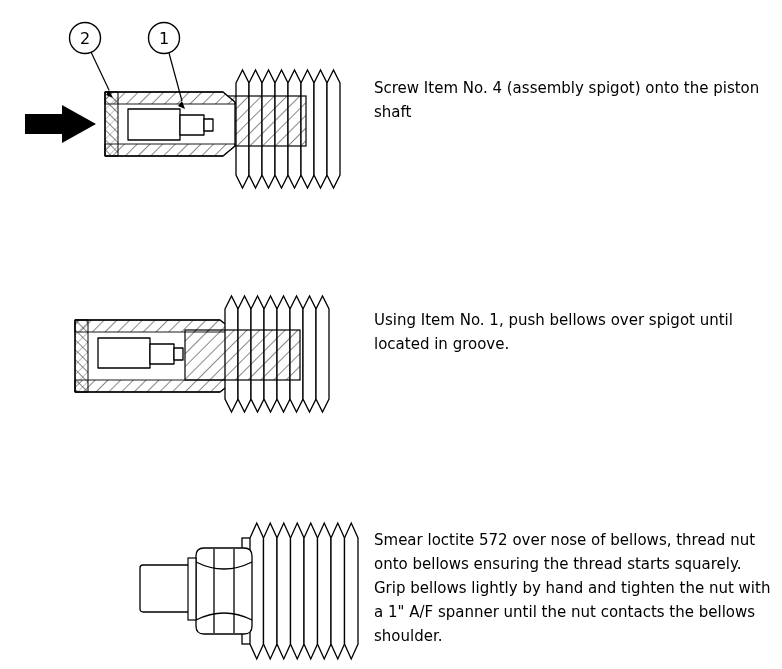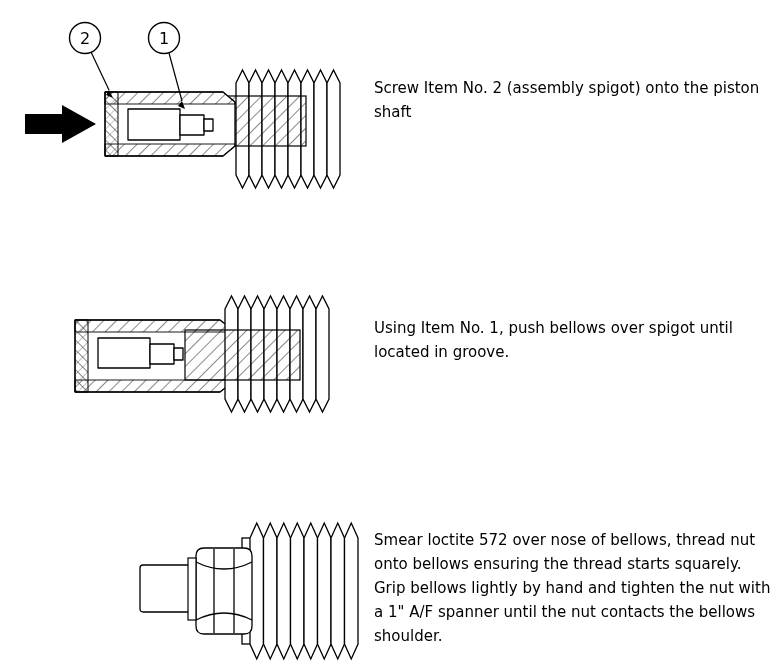--- a/index.html
+++ b/index.html
@@ -8,21 +8,21 @@
   .page { position:relative; width:782px; height:669px; background:#ffffff; overflow:hidden; }
   .drawing { position:absolute; }
   .d1 { left:18px; top:8px; }
   .d2 { left:70px; top:290px; }
   .d3 { left:138px; top:516px; }
   .instr {
     position:absolute; left:374px; width:398px;
     font-size:15px; line-height:24px; color:#000;
   }
   .t1 { top:76px; }
-  .t2 { top:316px; }
+  .t2 { top:308px; }
   .t3 { top:520px;margin-top:8px; }
   svg text { font-family:"DejaVu Sans","Liberation Sans",sans-serif; fill:#000; }
 </style>
 </head>
 <body>
 
 <div class="page">
 
   <svg class="drawing d1" viewBox="0 0 345 195" width="345" height="195">
     <defs>
@@ -140,19 +140,19 @@
       <line x1="76" y1="33" x2="76" y2="117"></line>
       <line x1="96" y1="33" x2="96" y2="117"></line>
     </g>
 
     <g stroke="#000" fill="#fff">
       <rect x="2" y="49" width="50" height="47" rx="3" stroke-width="1.3"></rect>
       <rect x="50" y="42" width="8" height="62" stroke-width="1.2"></rect>
     </g>
   </svg>
 
-  <p class="instr t1">Screw Item No. 2 (assembly spigot) onto the piston shaft</p>
+  <p class="instr t1">Screw Item No. 4 (assembly spigot) onto the piston shaft</p>
 
   <p class="instr t2">Using Item No. 1, push bellows over spigot until located in groove.</p>
 
   <p class="instr t3">Smear loctite 572 over nose of bellows, thread nut onto bellows ensuring the thread starts squarely. Grip bellows lightly by hand and tighten the nut with a 1" A/F spanner until the nut contacts the bellows shoulder.</p>
 
 </div>
 
 </body></html>

